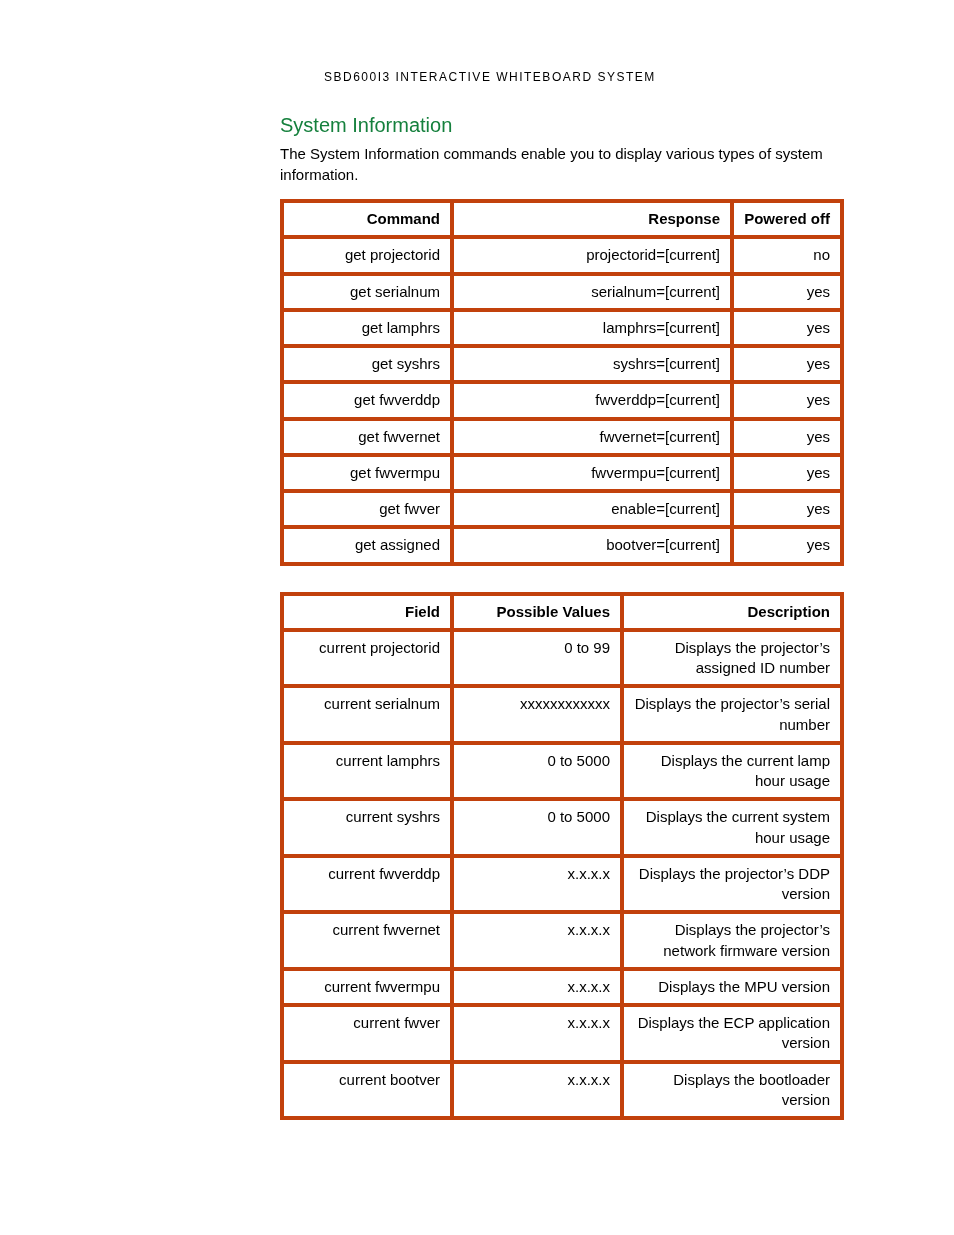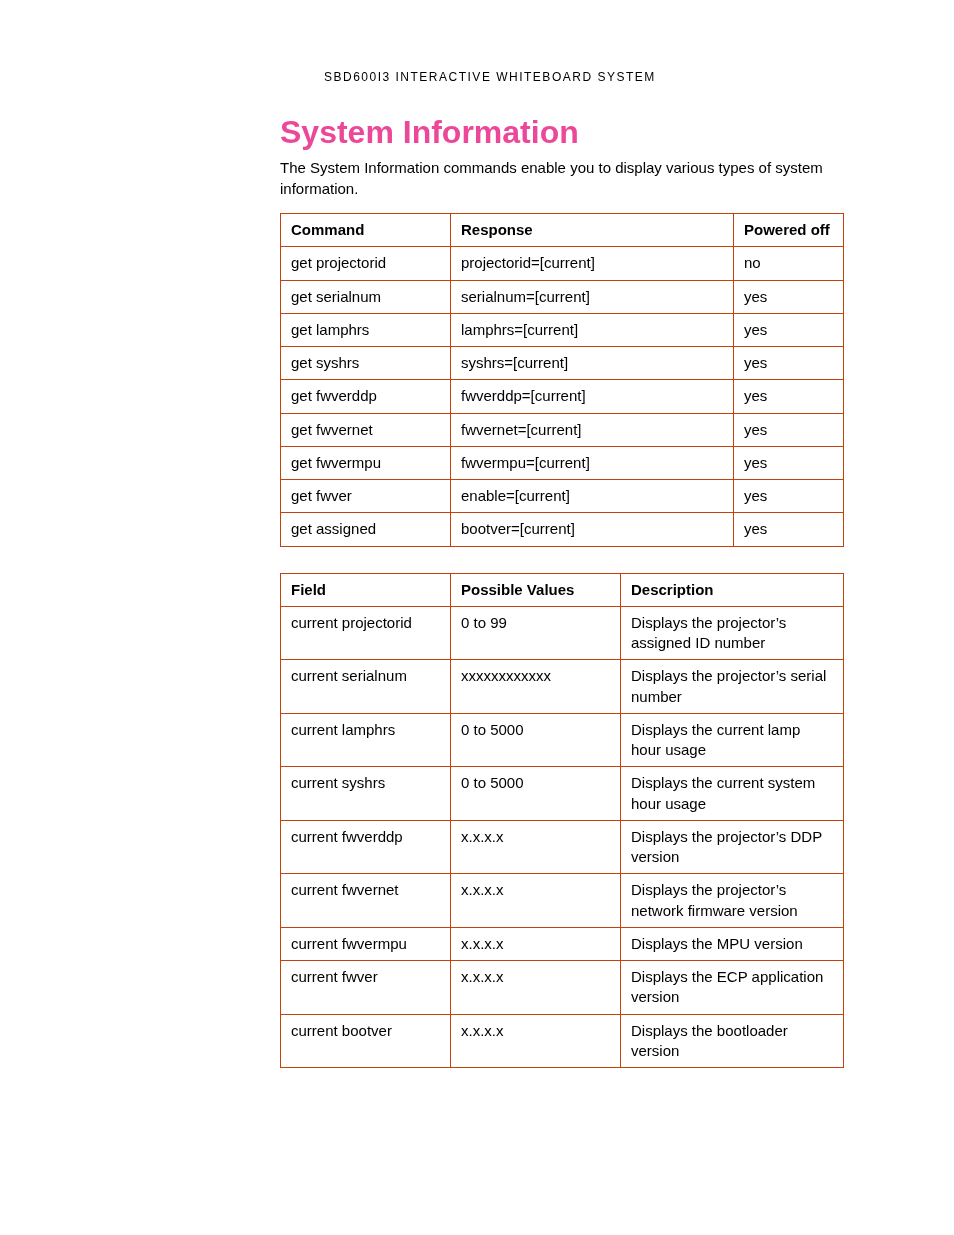--- a/index.html
+++ b/index.html
@@ -24,40 +24,40 @@
   .header-line .pgnum { font-weight: bold; }
   .header-line .sep { margin: 0 6px; font-weight: bold; }
   .header-line .chapter { font-weight: bold; letter-spacing: 2px;}
   .header-sub {
     font-size: 12px;
     letter-spacing: 1.5px;
     margin-left: 44px;
     text-transform: uppercase;
   }
   h2.section-title {
-    color: #ec4899;
-    font-weight: 700;
-    font-size: 32px;
+    color: #15803d;
+    font-weight: 400;
+    font-size: 20px;
     margin: 30px 0 6px 0;
   }
   p.intro {
     font-size: 15px;
     margin: 4px 0 14px 0;
     line-height: 1.4;
   }
   table {
     border-collapse: collapse;
     width: 100%;
     margin-bottom: 26px;
     font-size: 15px;
   }
   th, td {
-    border: 1px solid #c2410c;
+    border: 4px solid #c2410c;
     padding: 6px 10px;
-    text-align: left;
+    text-align: right;
     vertical-align: top;
     line-height: 1.35;
   }
   th { font-weight: bold; }
   
   .t1 col.c1 { width: 170px; }
   .t1 col.c2 { width: auto; }
   .t1 col.c3 { width: 110px; }
   
   .t2 col.c1 { width: 170px; }

